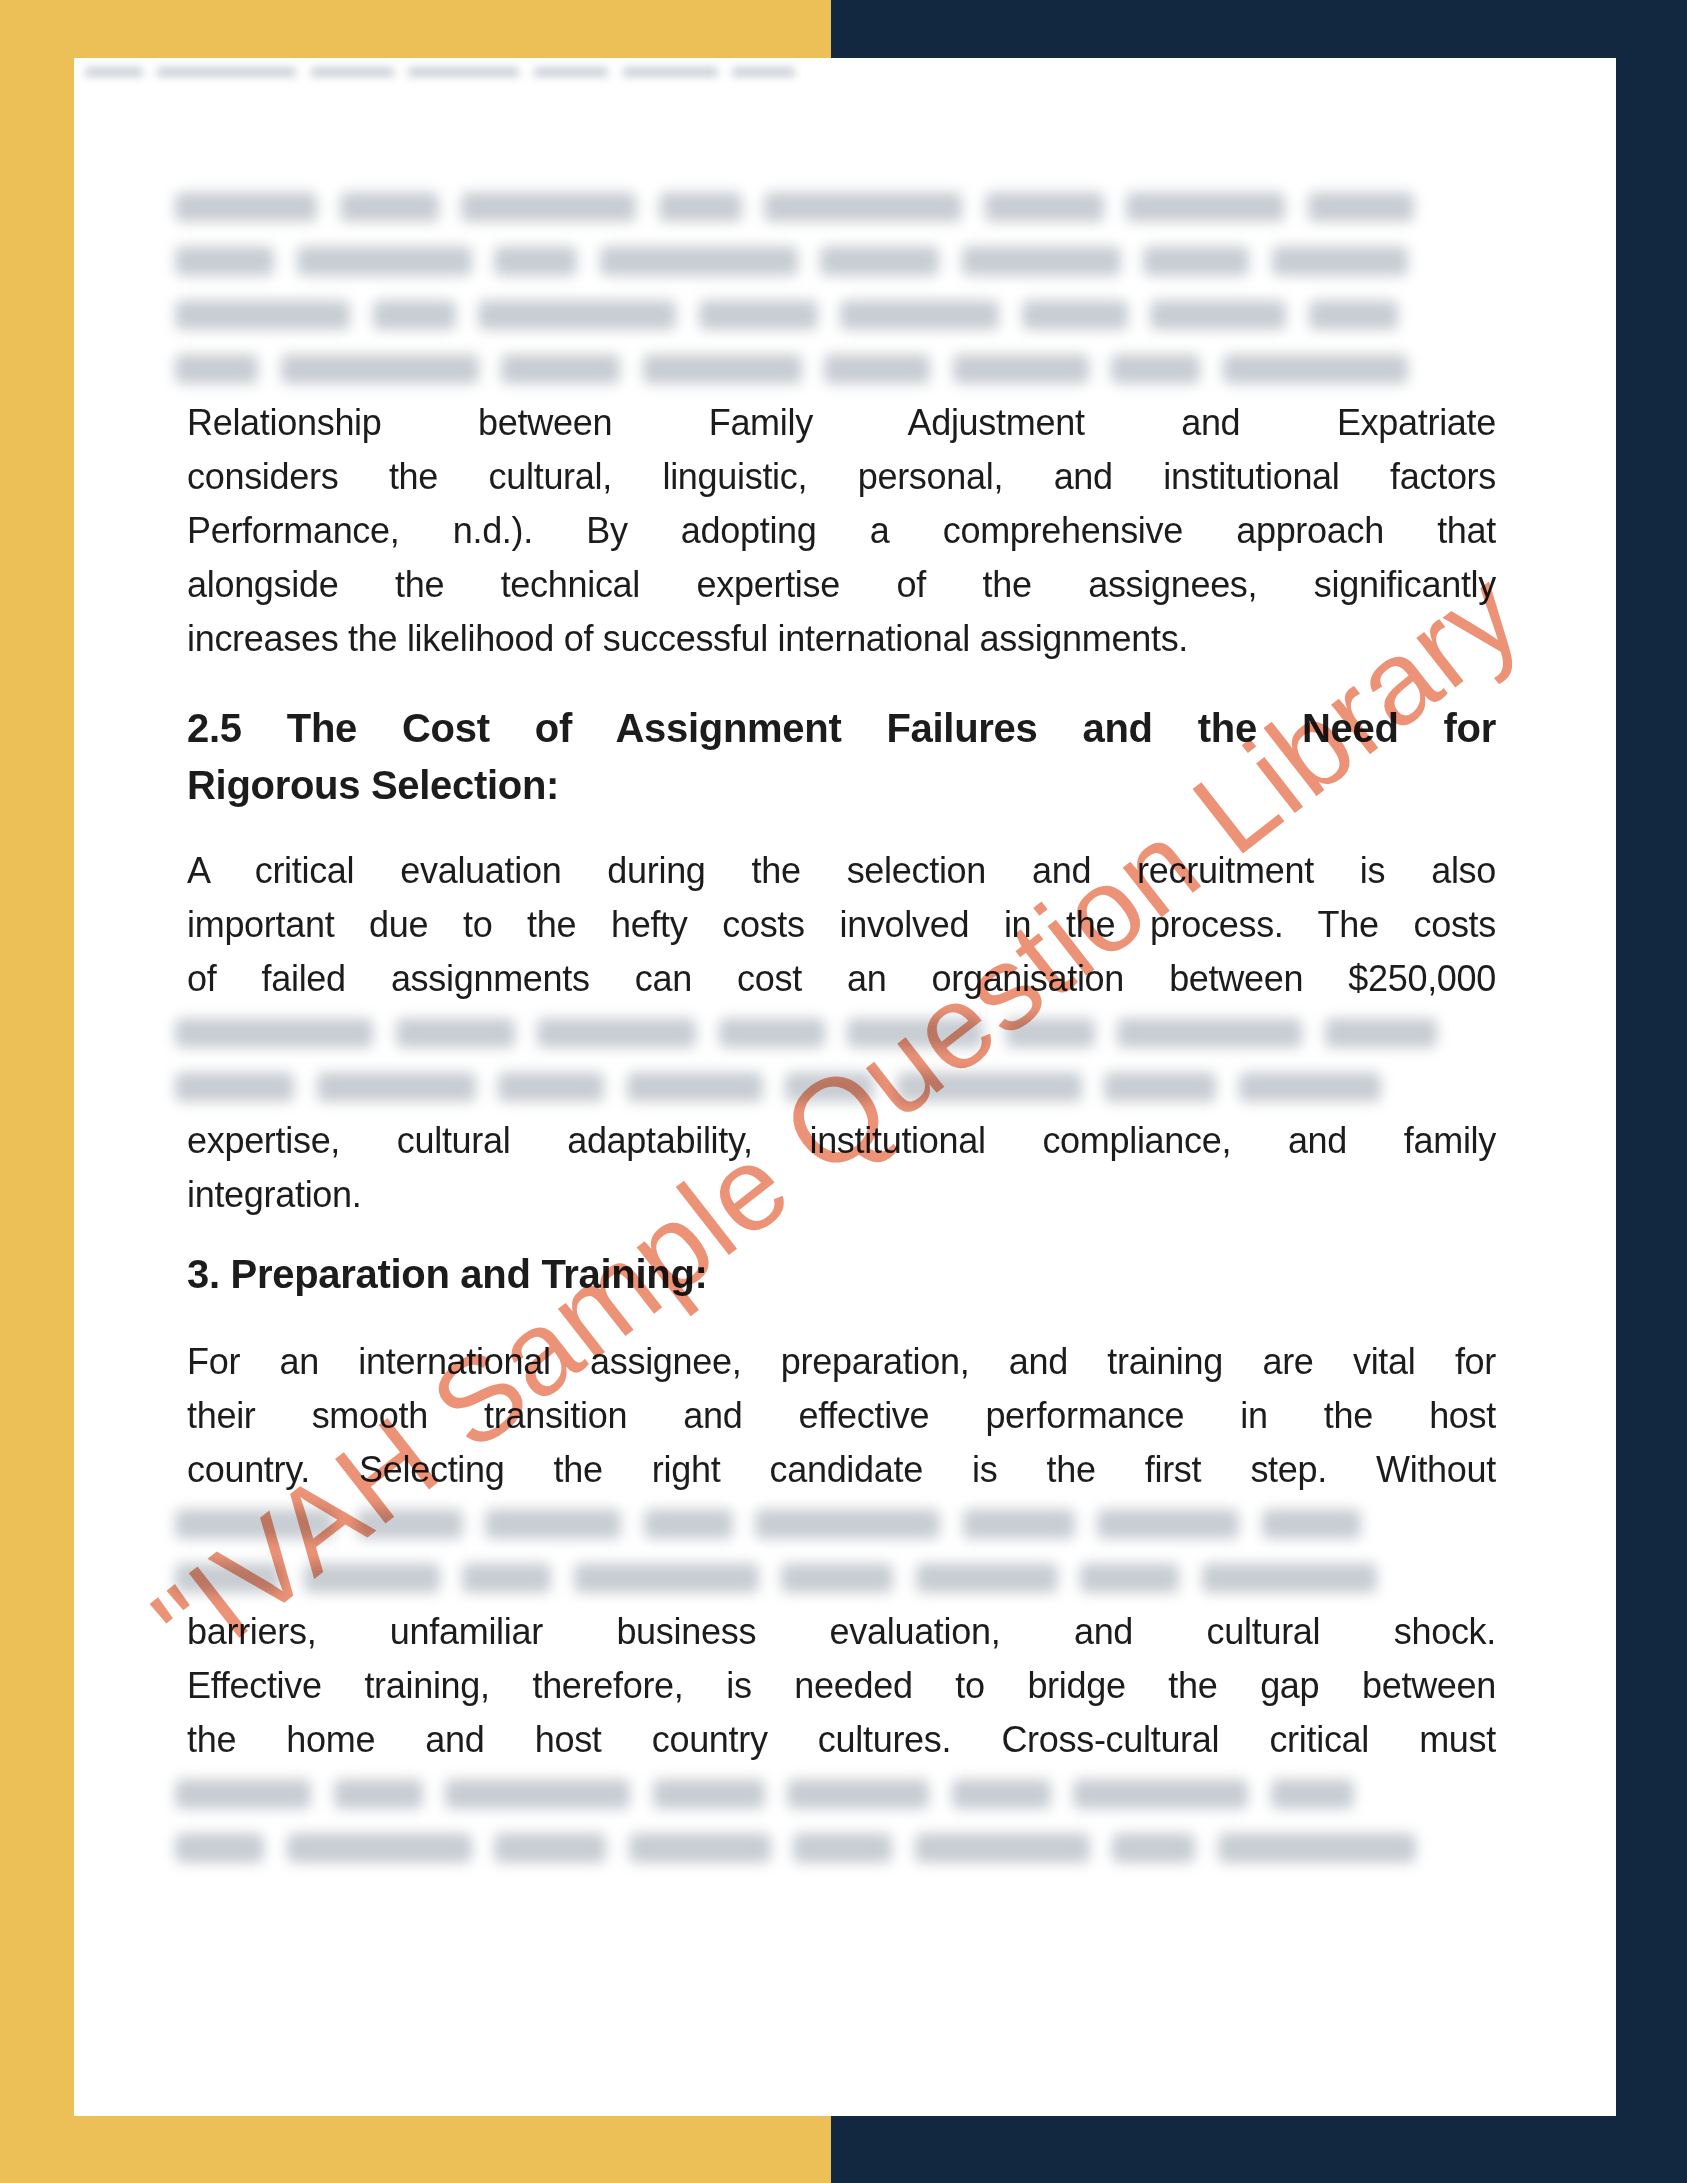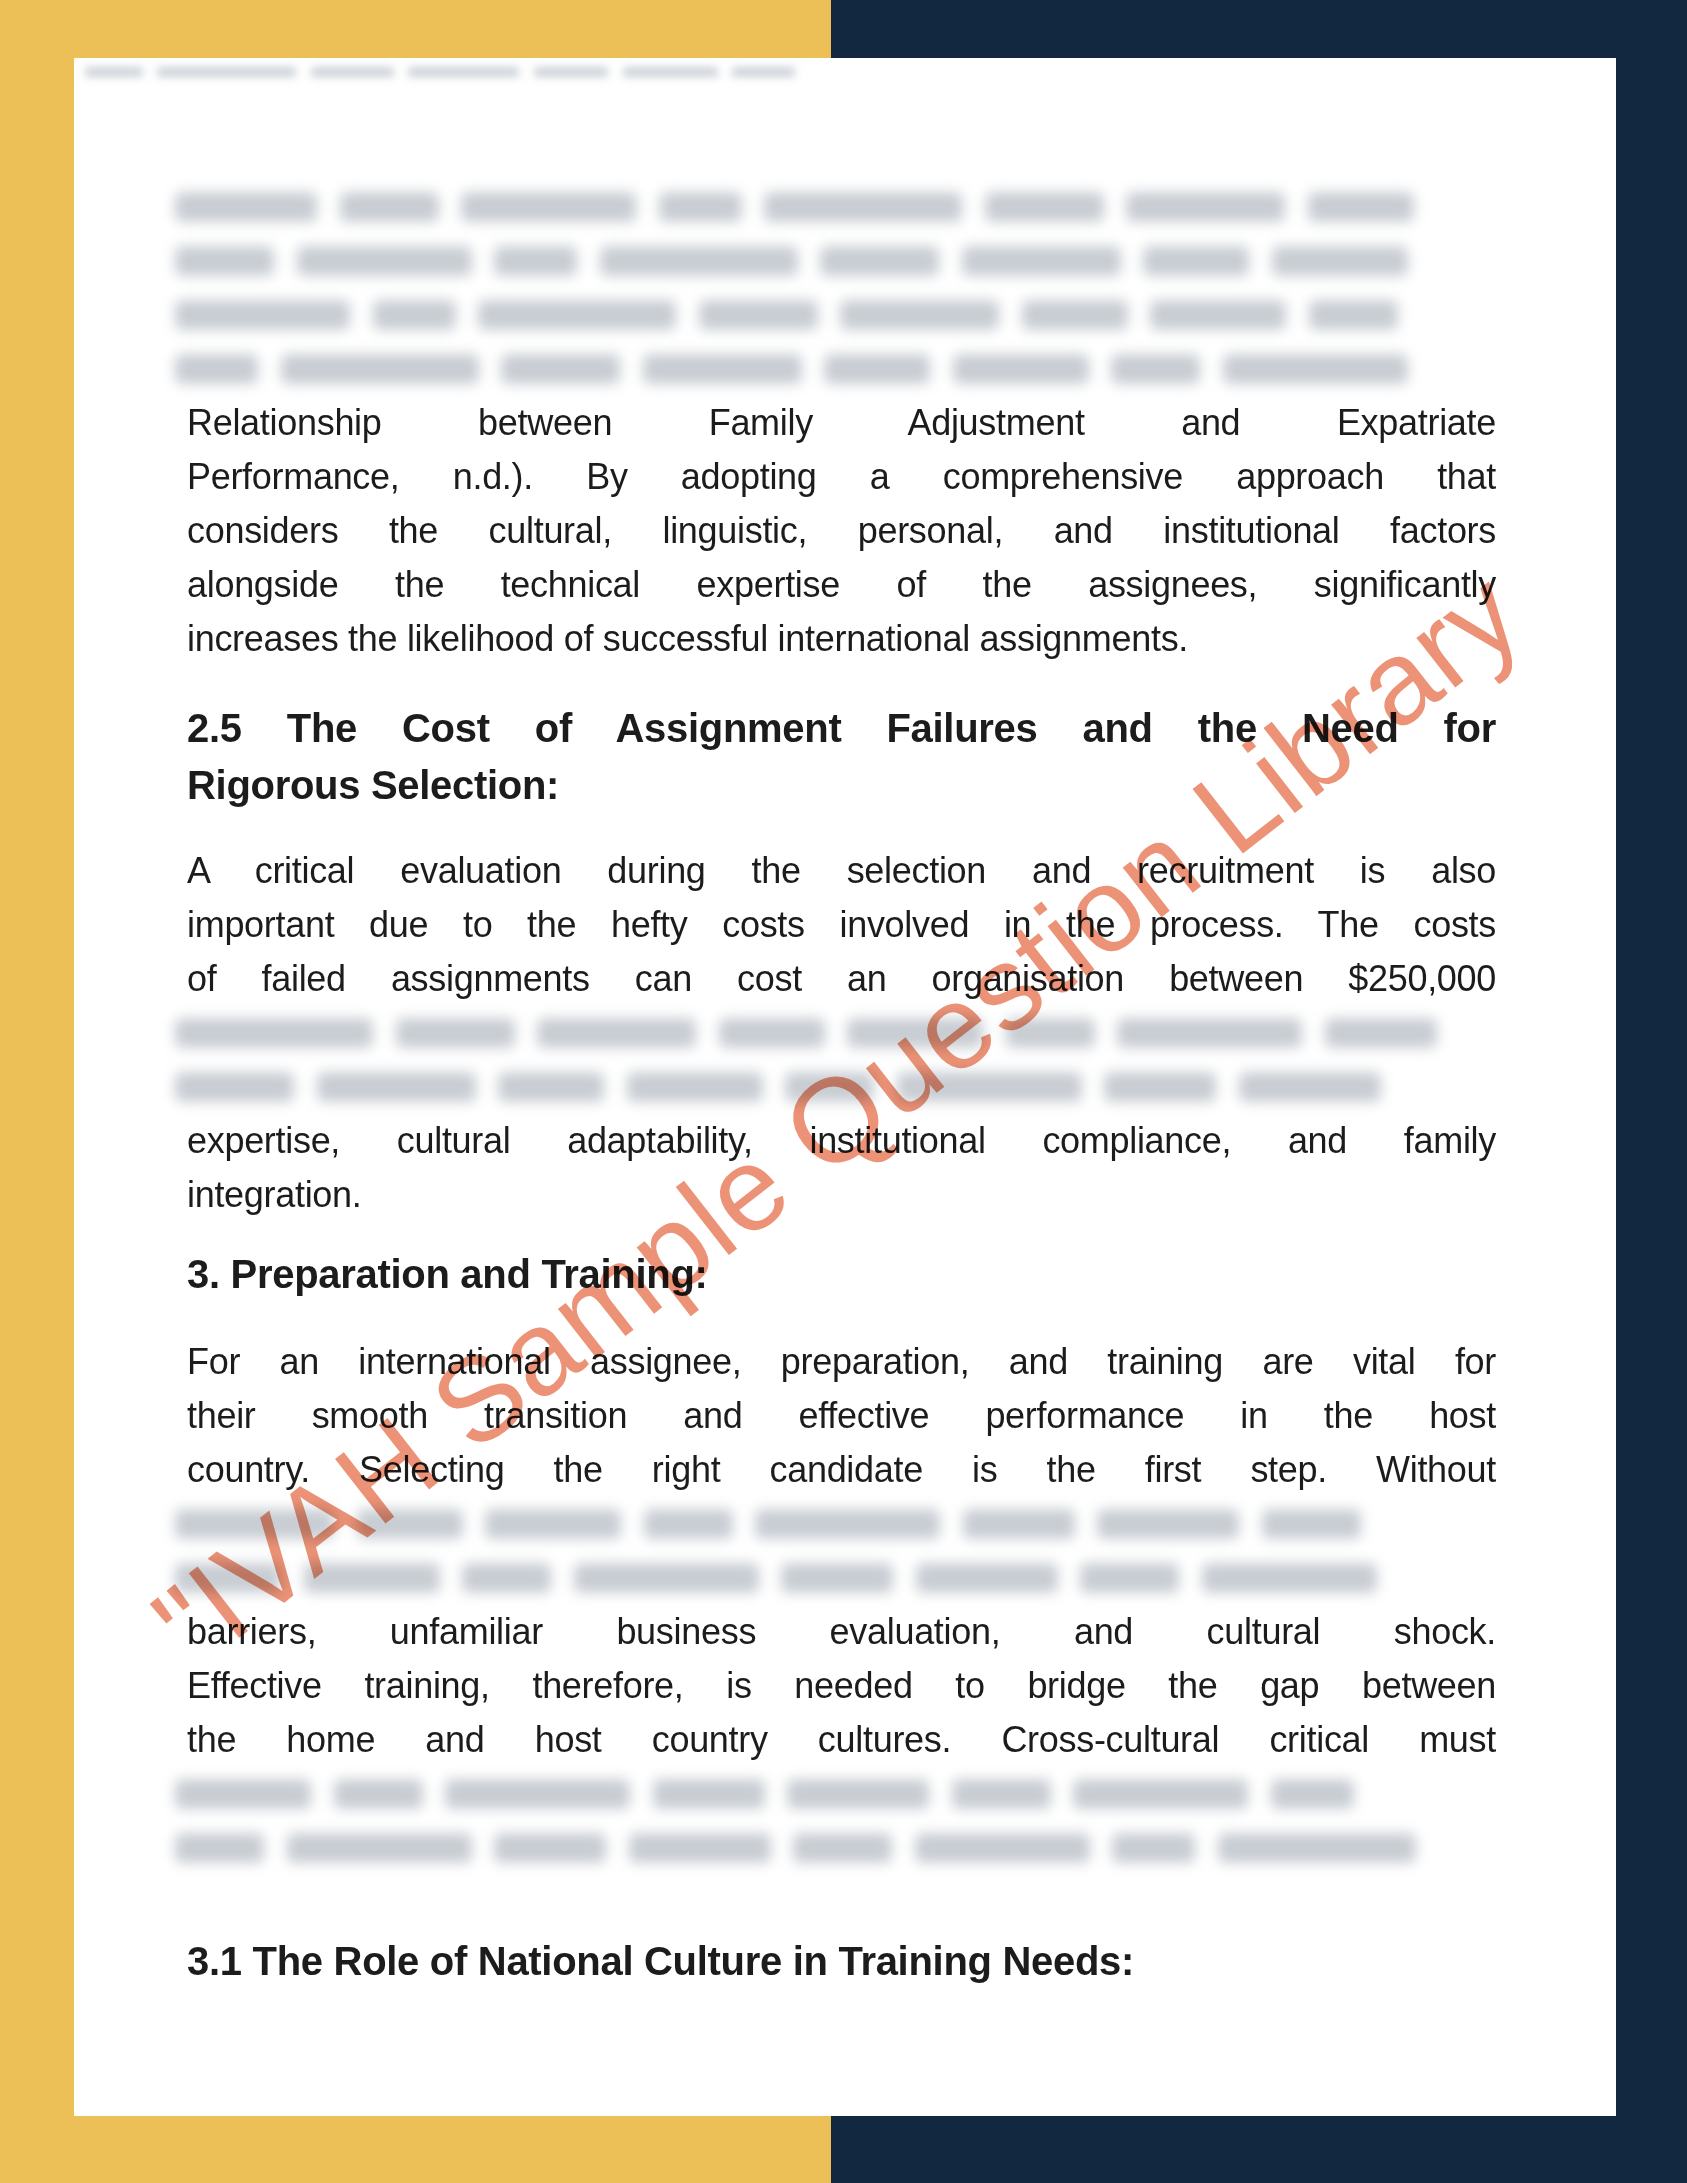--- a/index.html
+++ b/index.html
@@ -100,22 +100,22 @@
           <span class="b" style="width: 83px;"></span>
           <span class="b" style="width: 198px;"></span>
           <span class="b" style="width: 119px;"></span>
           <span class="b" style="width: 159px;"></span>
           <span class="b" style="width: 106px;"></span>
           <span class="b" style="width: 136px;"></span>
           <span class="b" style="width: 89px;"></span>
           <span class="b" style="width: 185px;"></span>
         </div>
         <div class="line">Relationship between Family Adjustment and Expatriate</div>
+        <div class="line">considers the cultural, linguistic, personal, and institutional factors</div>
         <div class="line">Performance, n.d.). By adopting a comprehensive approach that</div>
-        <div class="line">considers the cultural, linguistic, personal, and institutional factors</div>
         <div class="line">alongside the technical expertise of the assignees, significantly</div>
         <div class="line end">increases the likelihood of successful international assignments.</div>
       </div>
       <div class="block heading m1">
         <div class="line">2.5 The Cost of Assignment Failures and the Need for</div>
         <div class="line end">Rigorous Selection:</div>
       </div>
       <div class="block paragraph m2">
         <div class="line">A critical evaluation during the selection and recruitment is also</div>
         <div class="line">important due to the hefty costs involved in the process. The costs</div>
@@ -186,22 +186,19 @@
         <div class="blur-row">
           <span class="b" style="width: 89px;"></span>
           <span class="b" style="width: 185px;"></span>
           <span class="b" style="width: 112px;"></span>
           <span class="b" style="width: 142px;"></span>
           <span class="b" style="width: 99px;"></span>
           <span class="b" style="width: 175px;"></span>
           <span class="b" style="width: 83px;"></span>
           <span class="b" style="width: 198px;"></span>
         </div>
-      </div>
-      <div class="block heading m5">
-        <div class="line end">3.1 The Role of National Culture in Training Needs:</div>
       </div>
     </div>
   <div class="watermark">
     <span>"IVAH Sample Question Library</span>
   </div>
 </div>
 
 
 </body></html>

